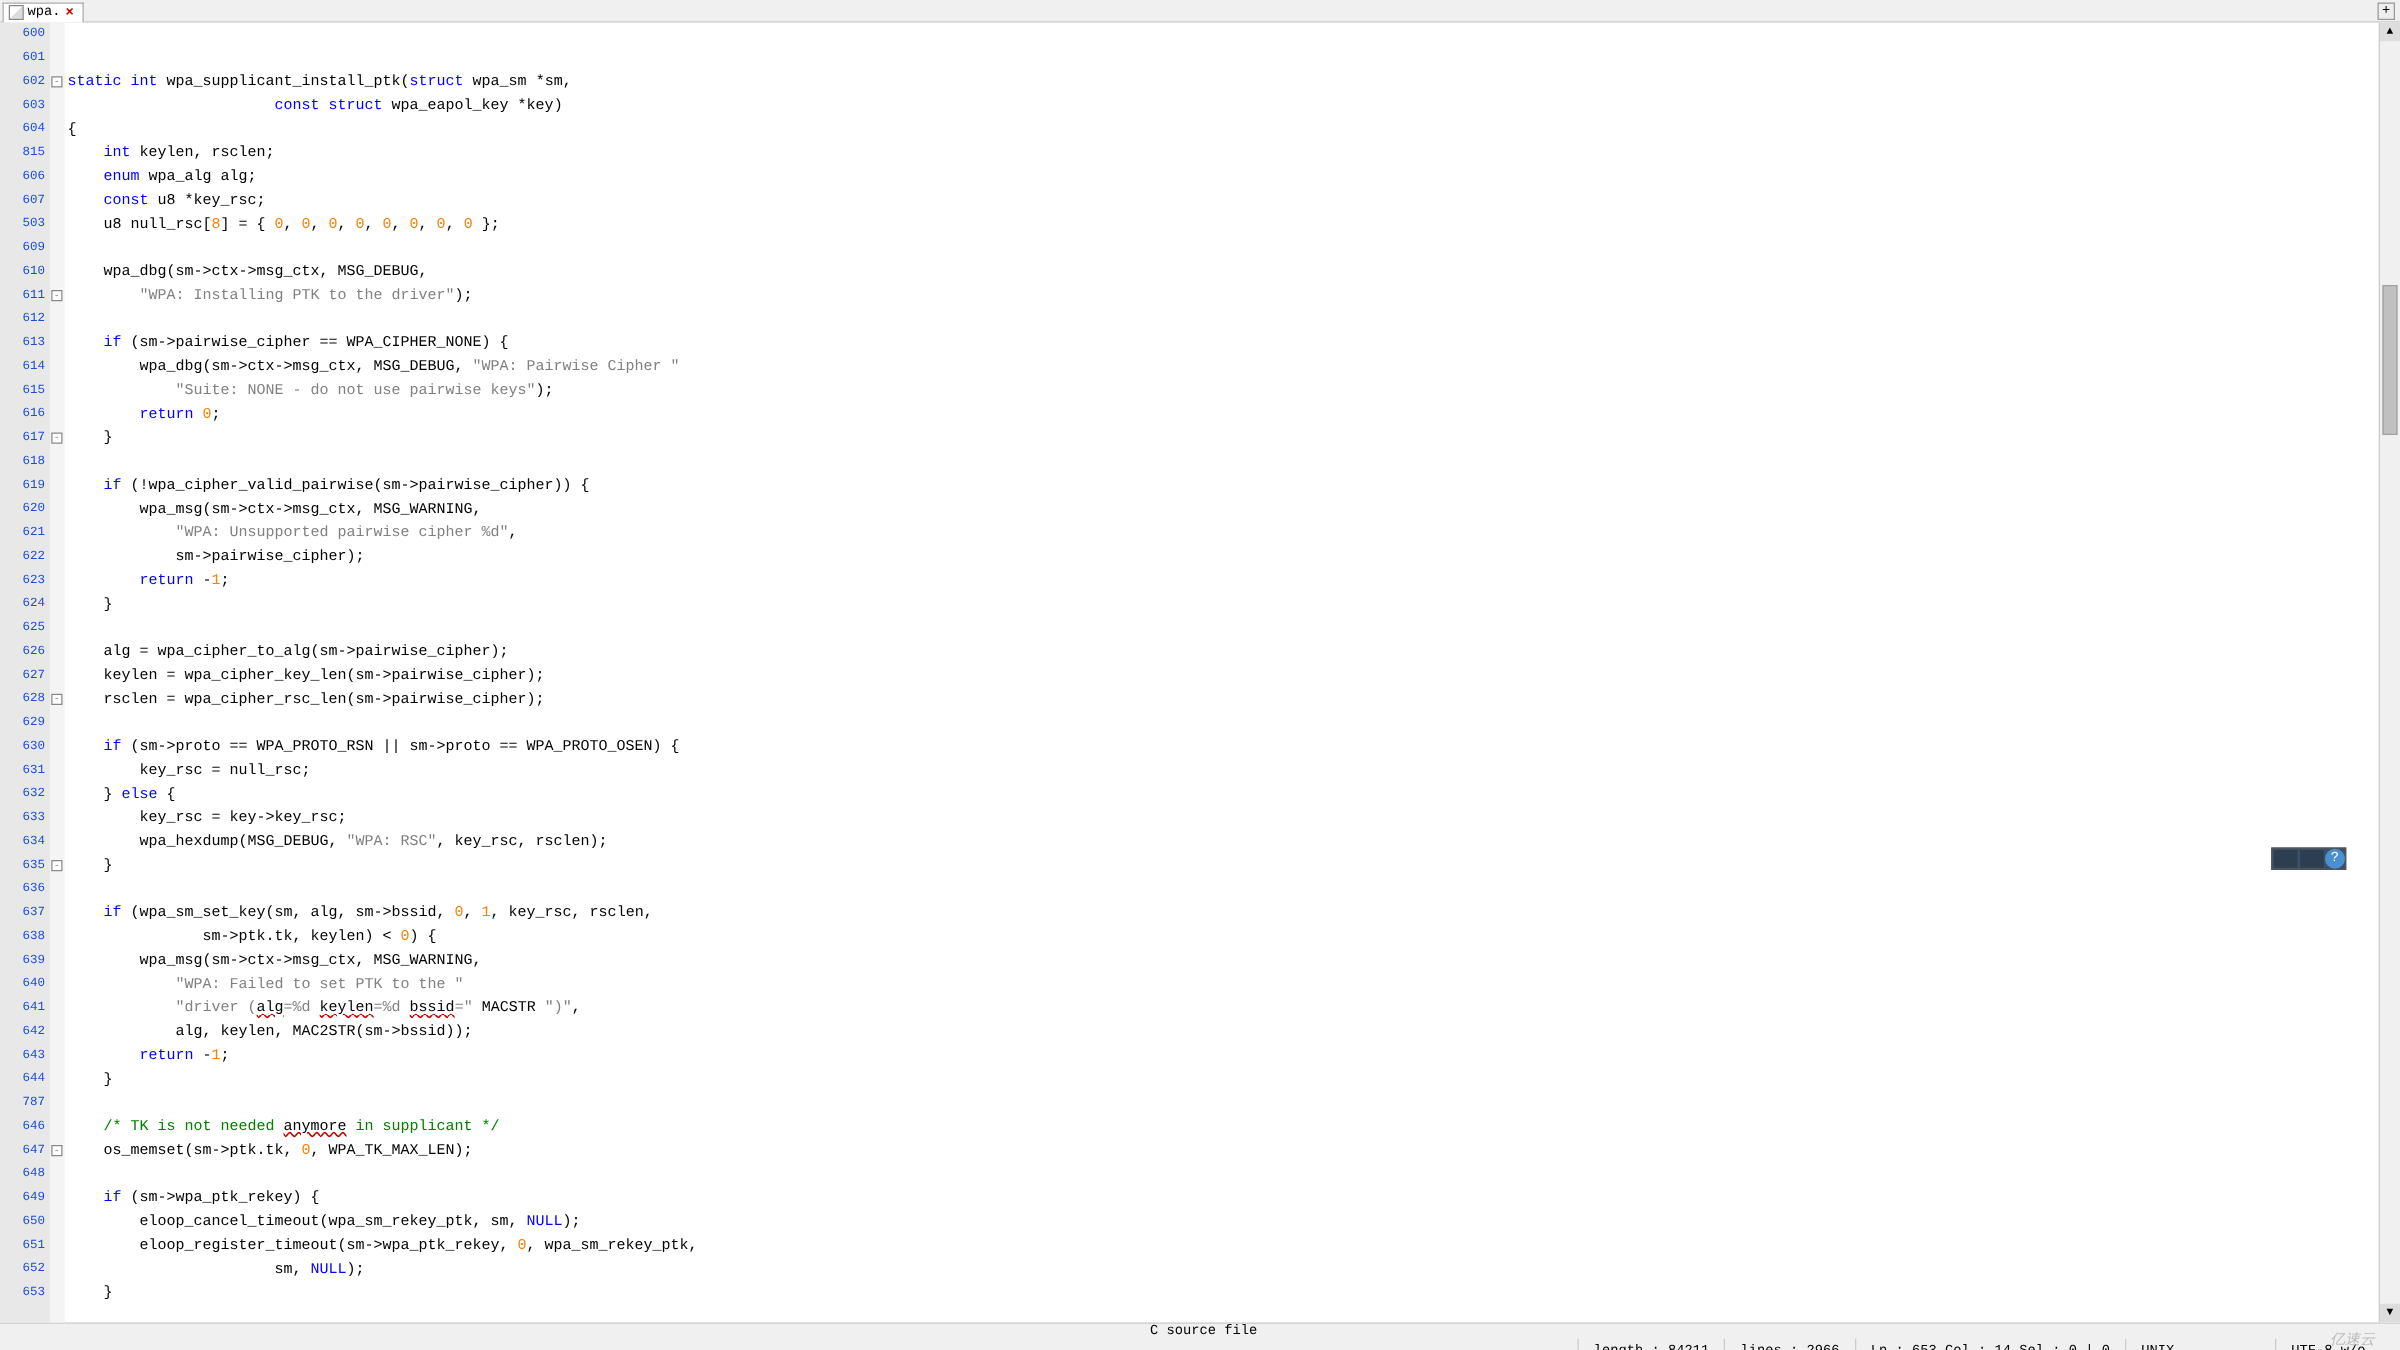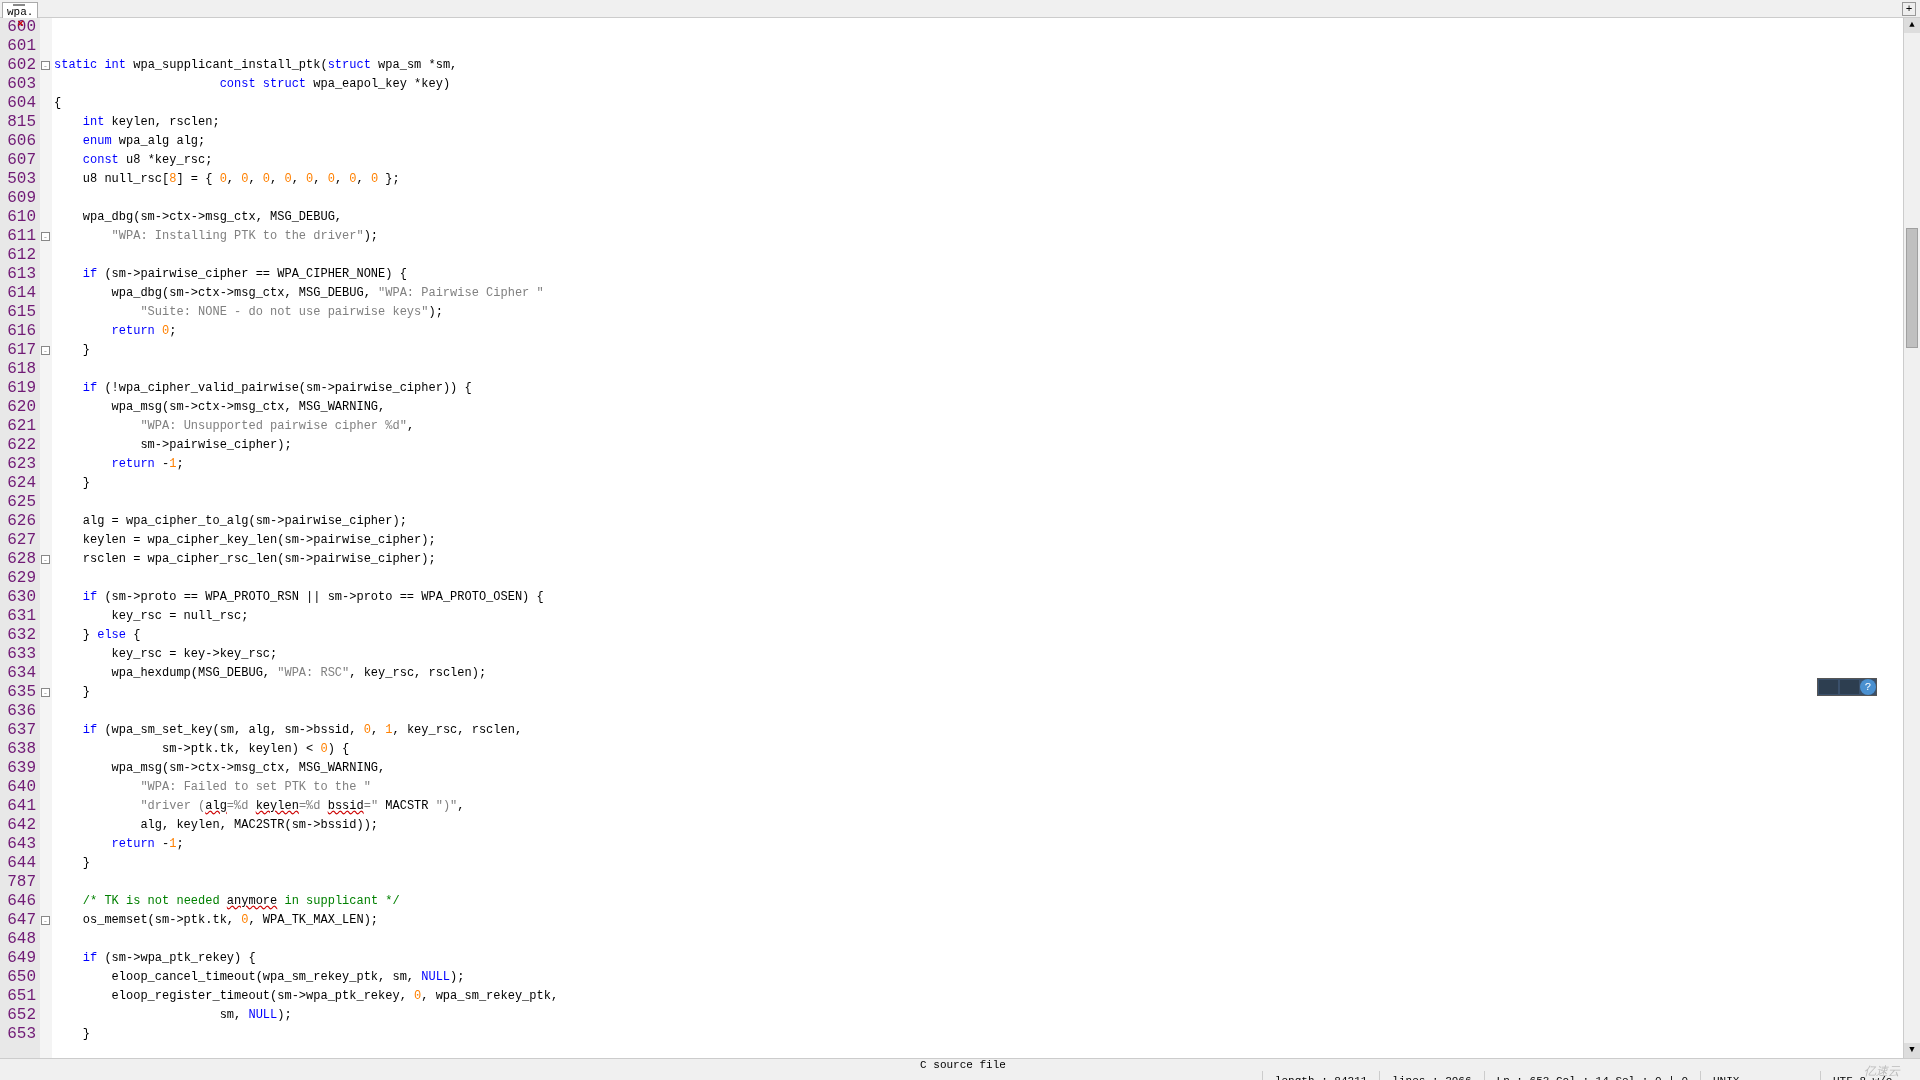--- a/index.html
+++ b/index.html
@@ -1,23 +1,23 @@
 <!DOCTYPE html>
 <html><head>
 <meta charset="utf-8">
 <style>
   * { margin: 0; padding: 0; box-sizing: border-box; }
   html, body { width: 1920px; height: 1080px; overflow: hidden; font-family: Consolas, "Courier New", monospace; background: #fff; }
   .tab-bar { height: 18px; background: #f0f0f0; border-bottom: 1px solid #ccc; display: flex; align-items: center; font-size: 11px; position: relative; }
-  .tab { display: flex; align-items: center; background: #fff; border: 1px solid #aaa; border-bottom: none; padding: 1px 4px; height: 16px; margin-top: 2px; margin-left: 2px; flex-direction: column; }
+  .tab { display: flex; align-items: center; background: #fff; border: 1px solid #aaa; border-bottom: none; padding: 1px 4px; height: 16px; margin-top: 2px; margin-left: 2px; }
   .tab .doc-icon { width: 12px; height: 12px; margin-right: 3px; background: linear-gradient(135deg,#fff 50%,#ddd 50%); border: 1px solid #888; position: relative; }
   .tab .close-icon { width: 10px; height: 10px; margin-left: 4px; color: #c00; font-weight: bold; cursor: pointer; }
   .plus-btn { position: absolute; right: 4px; top: 2px; width: 14px; height: 14px; border: 1px solid #999; background: #eee; font-size: 11px; line-height: 12px; text-align: center; cursor: pointer; }
   .editor-area { display: flex; height: calc(1080px - 18px - 22px); }
-  .gutter { width: 40px; background: #e8e8e8; text-align: right; font-size: 16px; line-height: 19px; color: #701a75; padding-right: 4px; user-select: none; }
+  .gutter { width: 40px; background: #e8e8e8; text-align: right; font-size: 10px; line-height: 19px; color: #1d4ed8; padding-right: 4px; user-select: none; }
   .fold-col { width: 12px; background: #f4f4f4; position: relative; }
   .fold-box { position: absolute; left: 1px; width: 9px; height: 9px; border: 1px solid #888; background: #fff; font-size: 8px; line-height: 7px; text-align: center; color: #888; }
   .code { flex: 1; font-size: 12px; line-height: 19px; white-space: pre; color: #000; position: relative; padding-left: 2px; overflow: hidden; }
   .code .line { height: 19px; }
   .kw { color: #0000ff; }
   .str { color: #808080; }
   .num { color: #ff8000; }
   .com { color: #008000; }
   .wavy { text-decoration: underline wavy #c00; }
   .vscroll { width: 17px; background: #f0f0f0; border-left: 1px solid #ccc; position: relative; }

